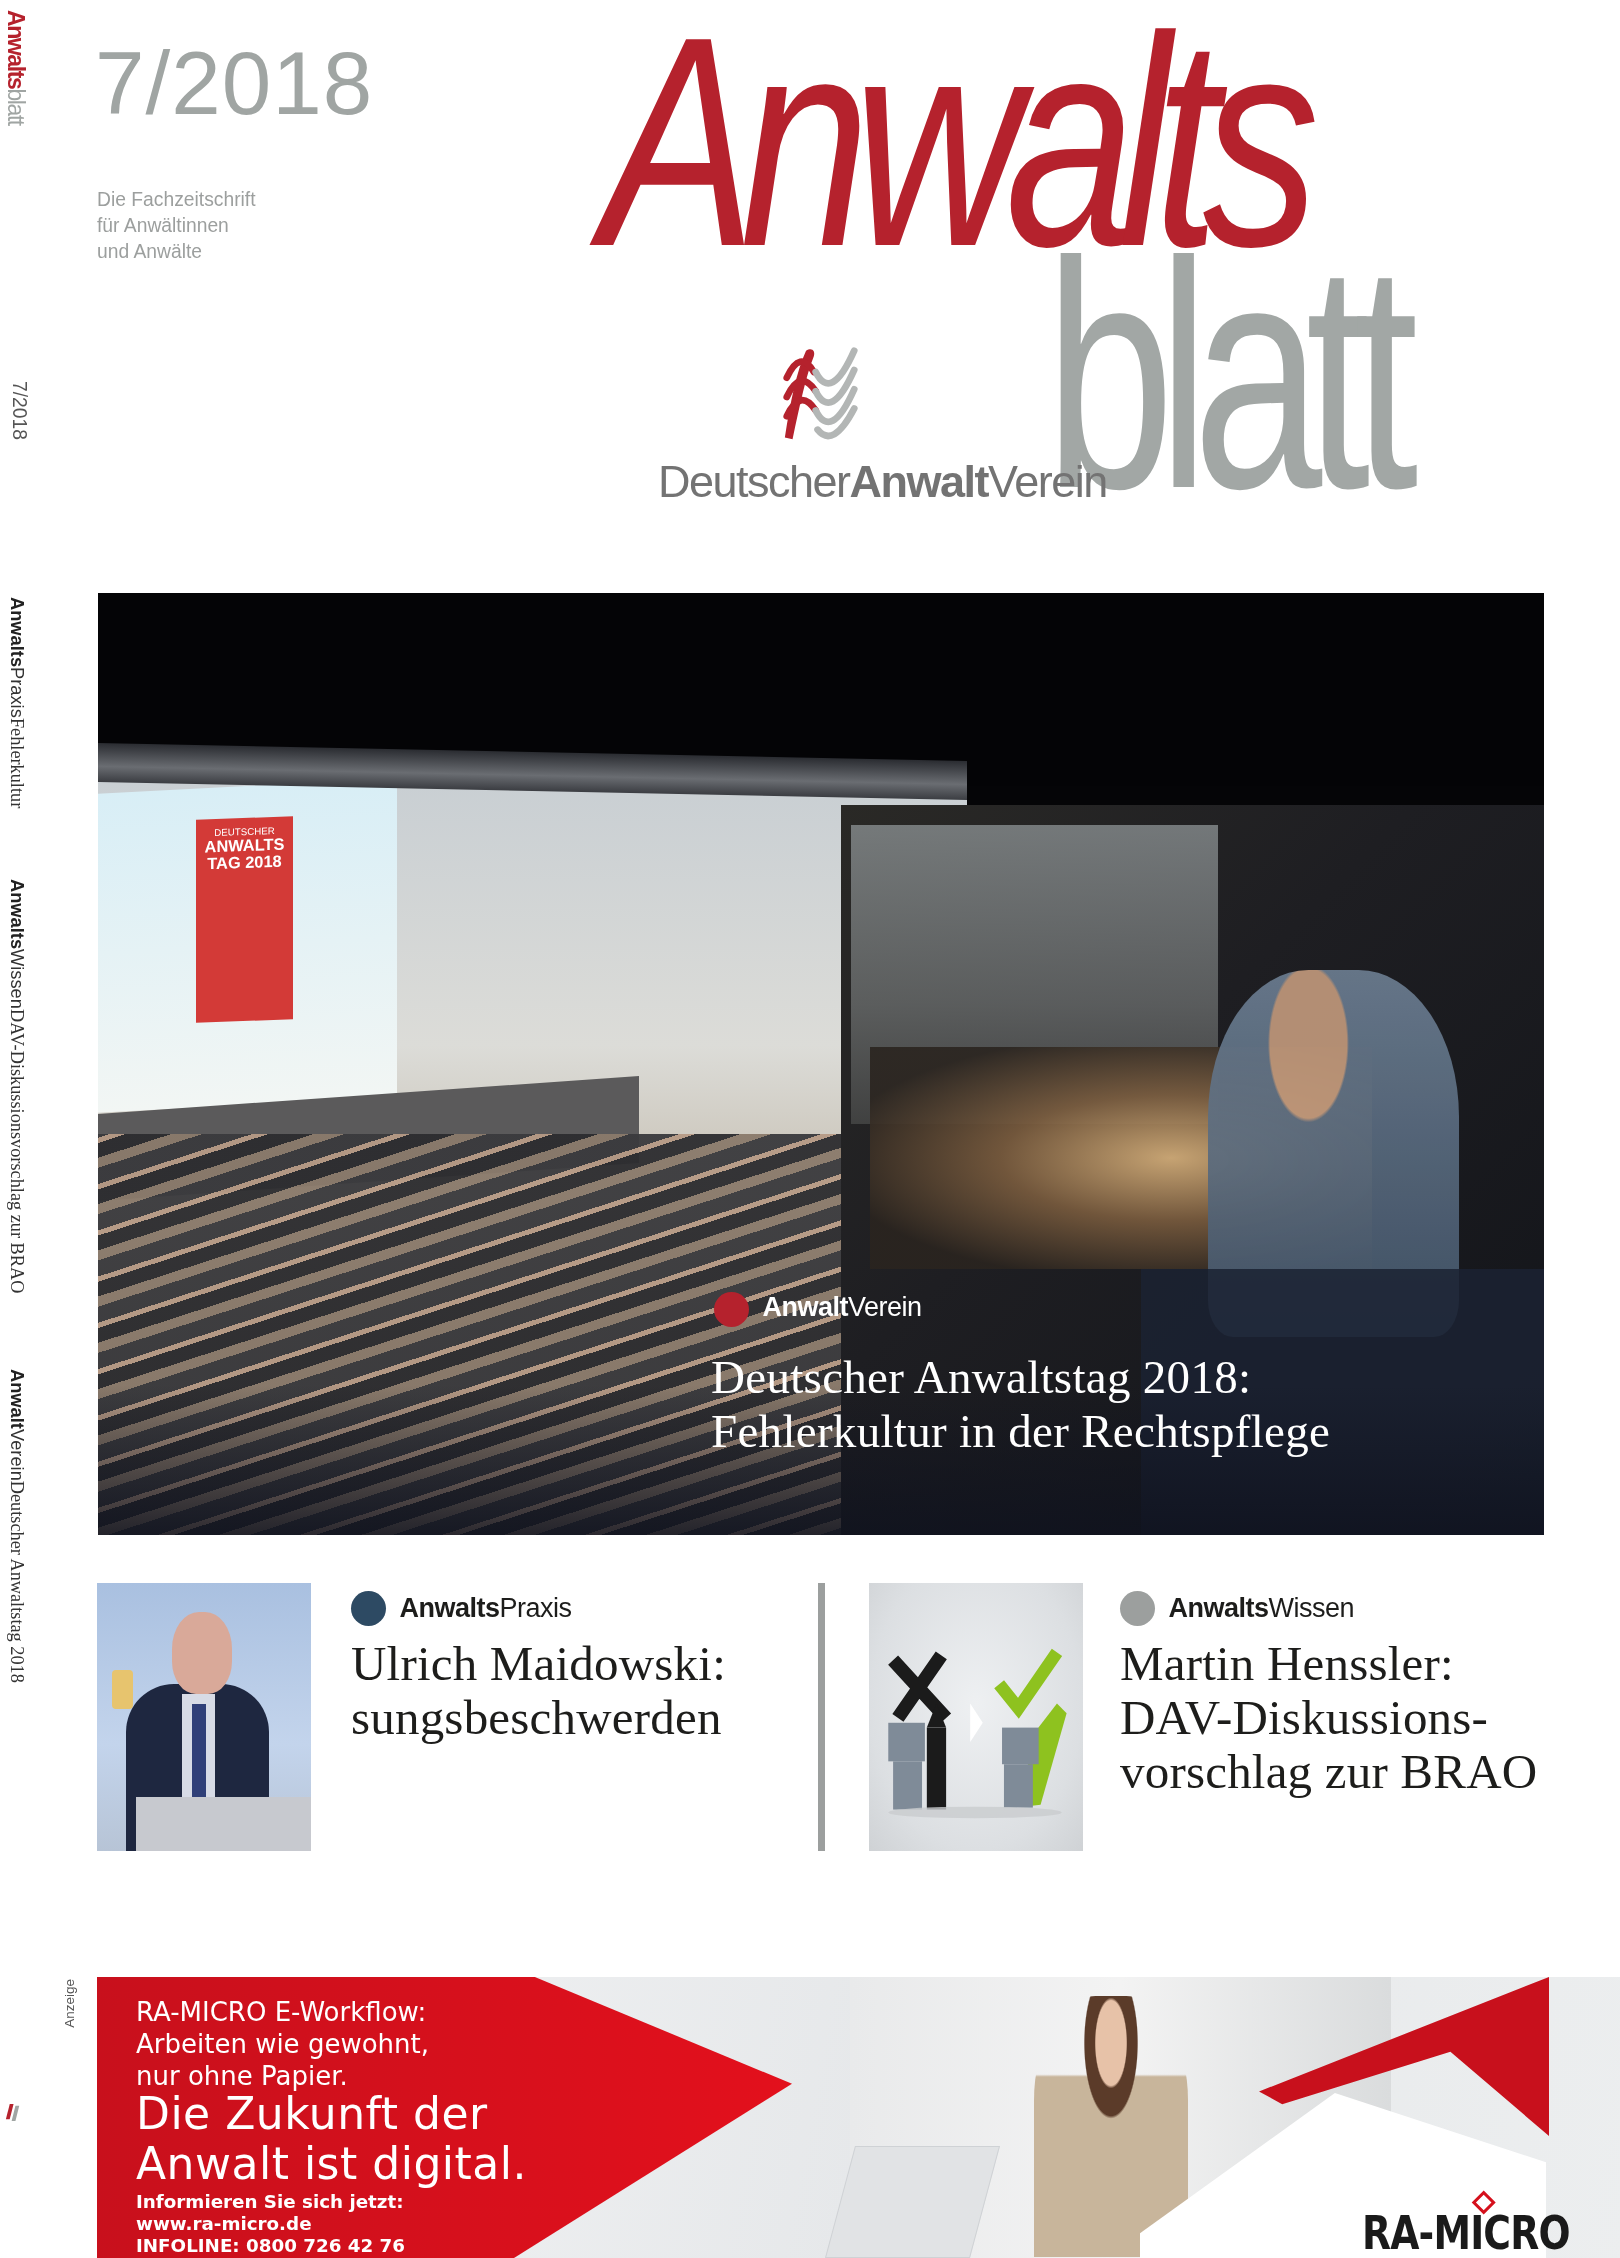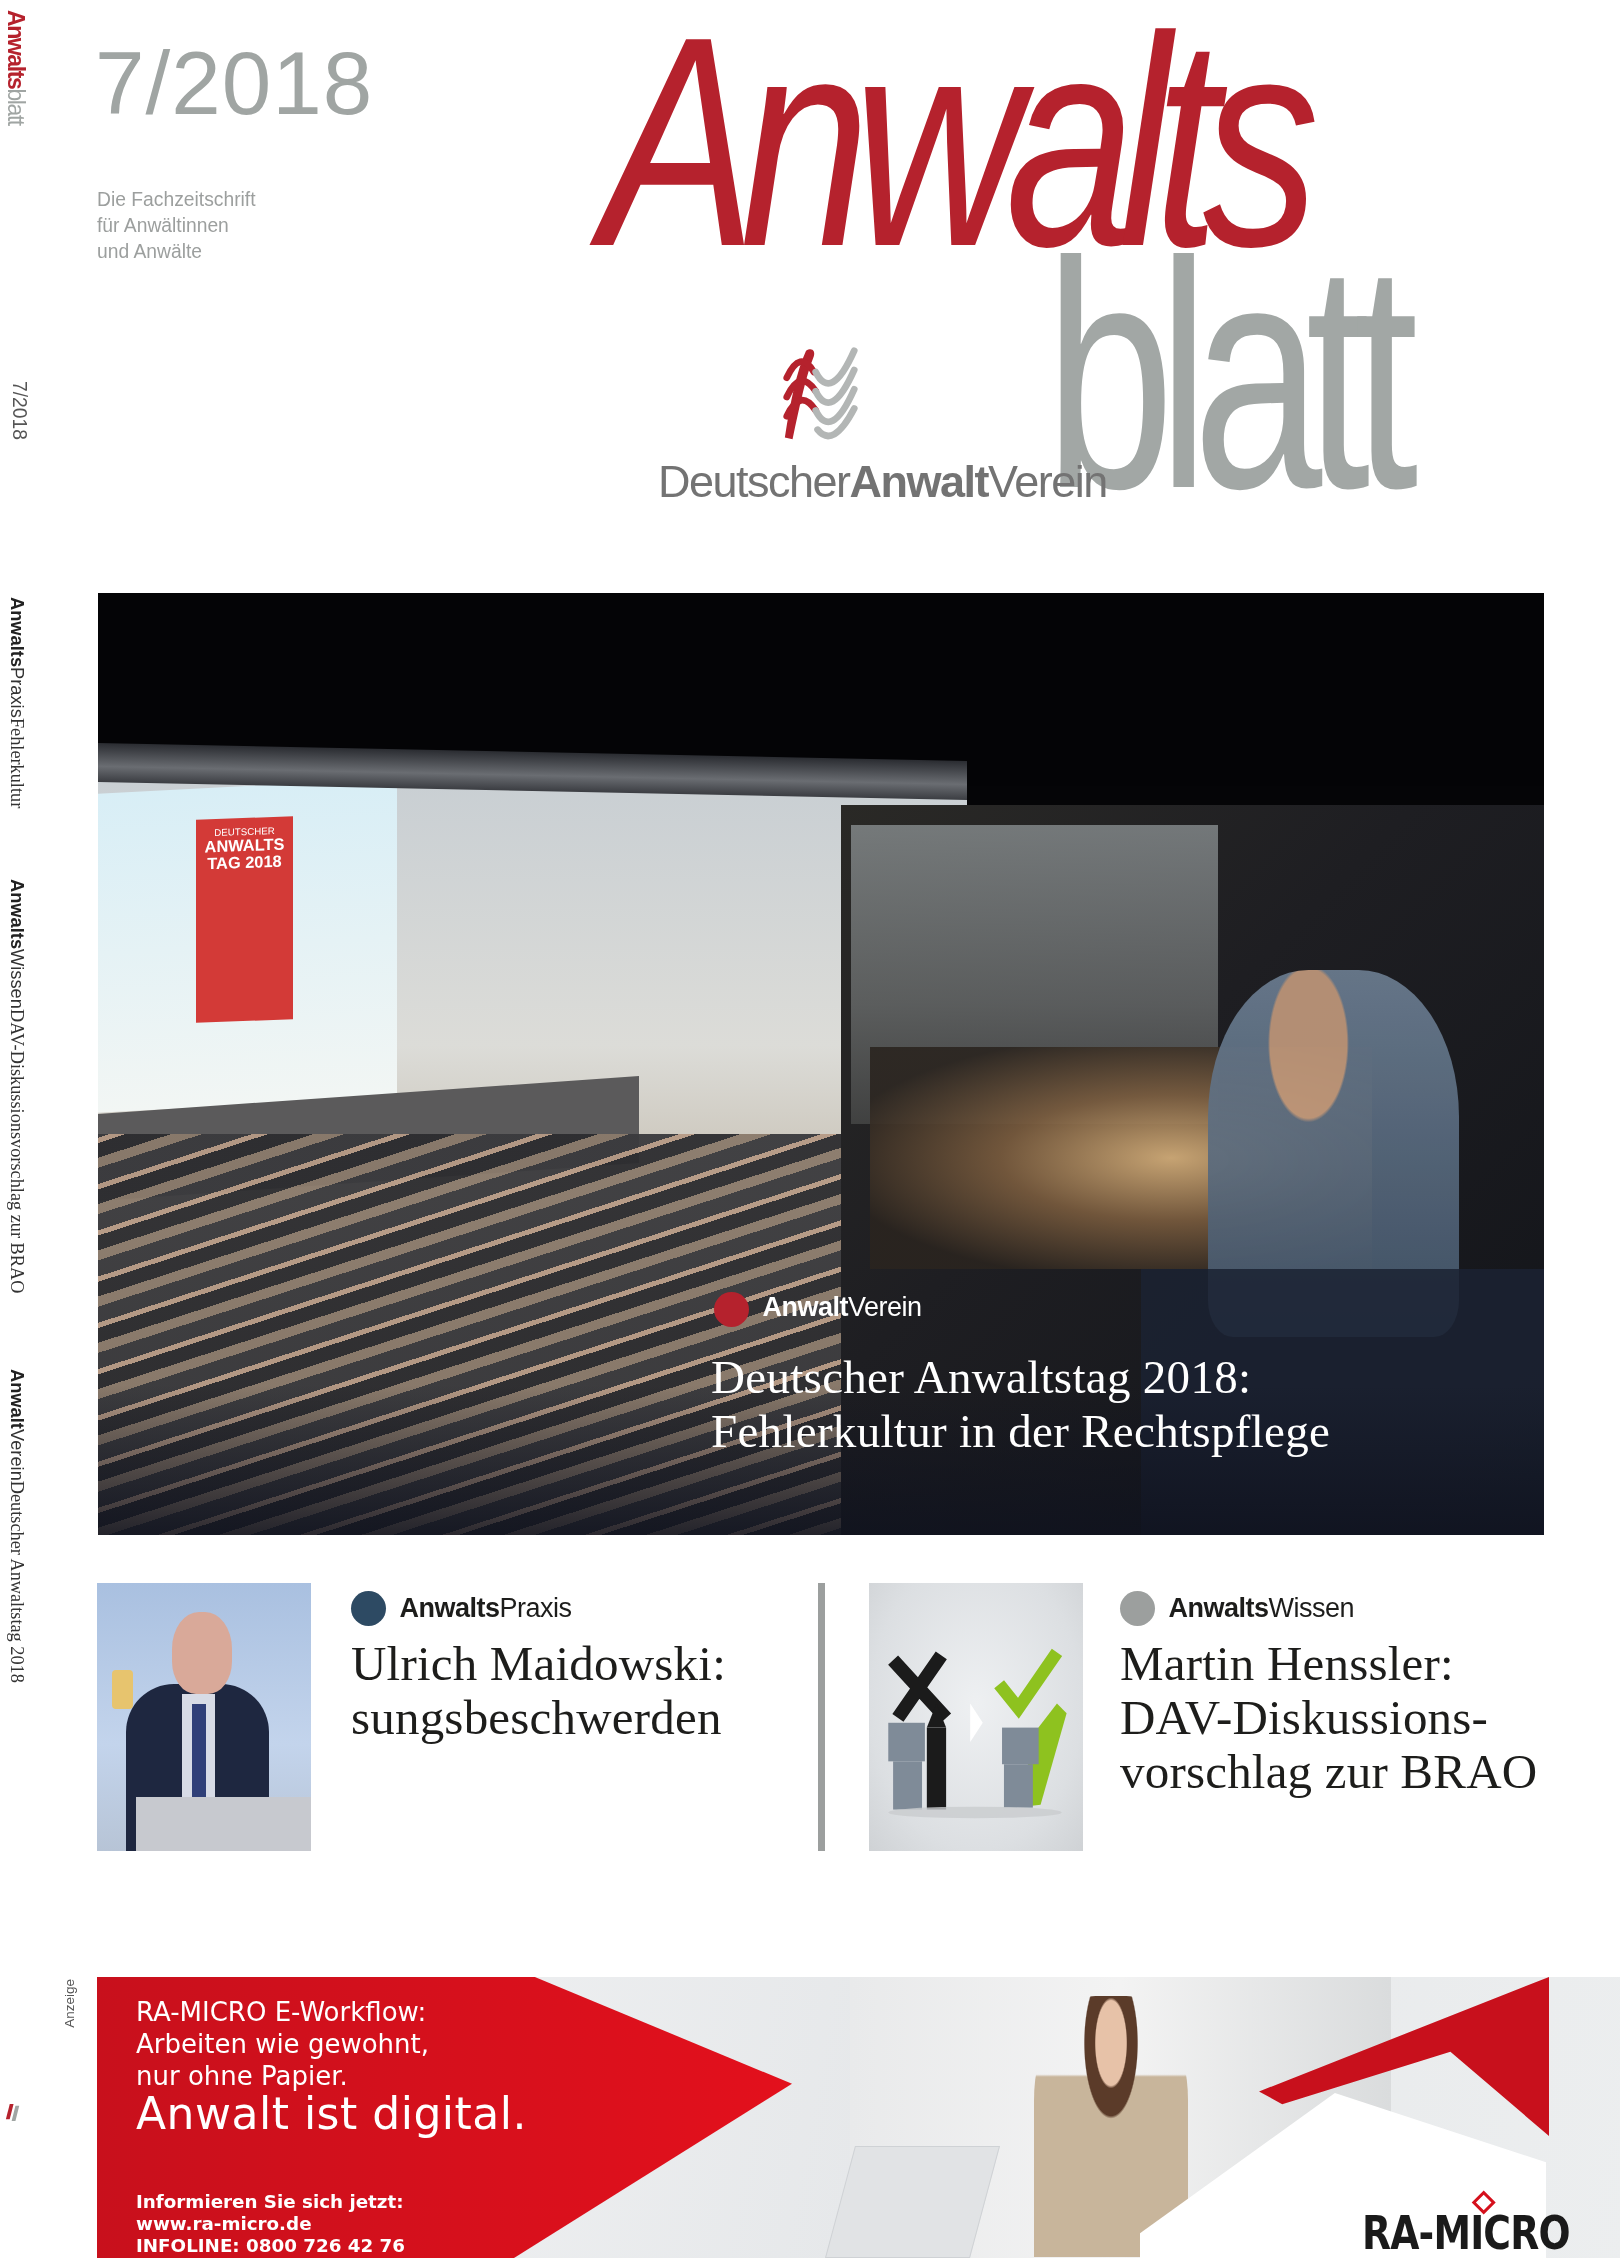--- a/index.html
+++ b/index.html
@@ -228,20 +228,21 @@
   <div class="red-arrow"></div>
   <div class="red-chevron"></div>
   <div class="white-corner"></div>
 
   <div class="ad-text ad-t1">
     <div>RA-MICRO E-Workflow:</div>
     <div>Arbeiten wie gewohnt,</div>
     <div>nur ohne Papier.</div>
   </div>
   <div class="ad-text ad-t2">
+    <div>Die Zukunft der</div>
     <div>Anwalt ist digital.</div>
   </div>
   <div class="ad-text ad-t3">
     <div>Informieren Sie sich jetzt:</div>
     <div>www.ra-micro.de</div>
     <div>INFOLINE: 0800 726 42 76</div>
   </div>
 
   <div class="ad-logo-cap"></div>
   <div class="ad-logo">RA-MICRO</div>

